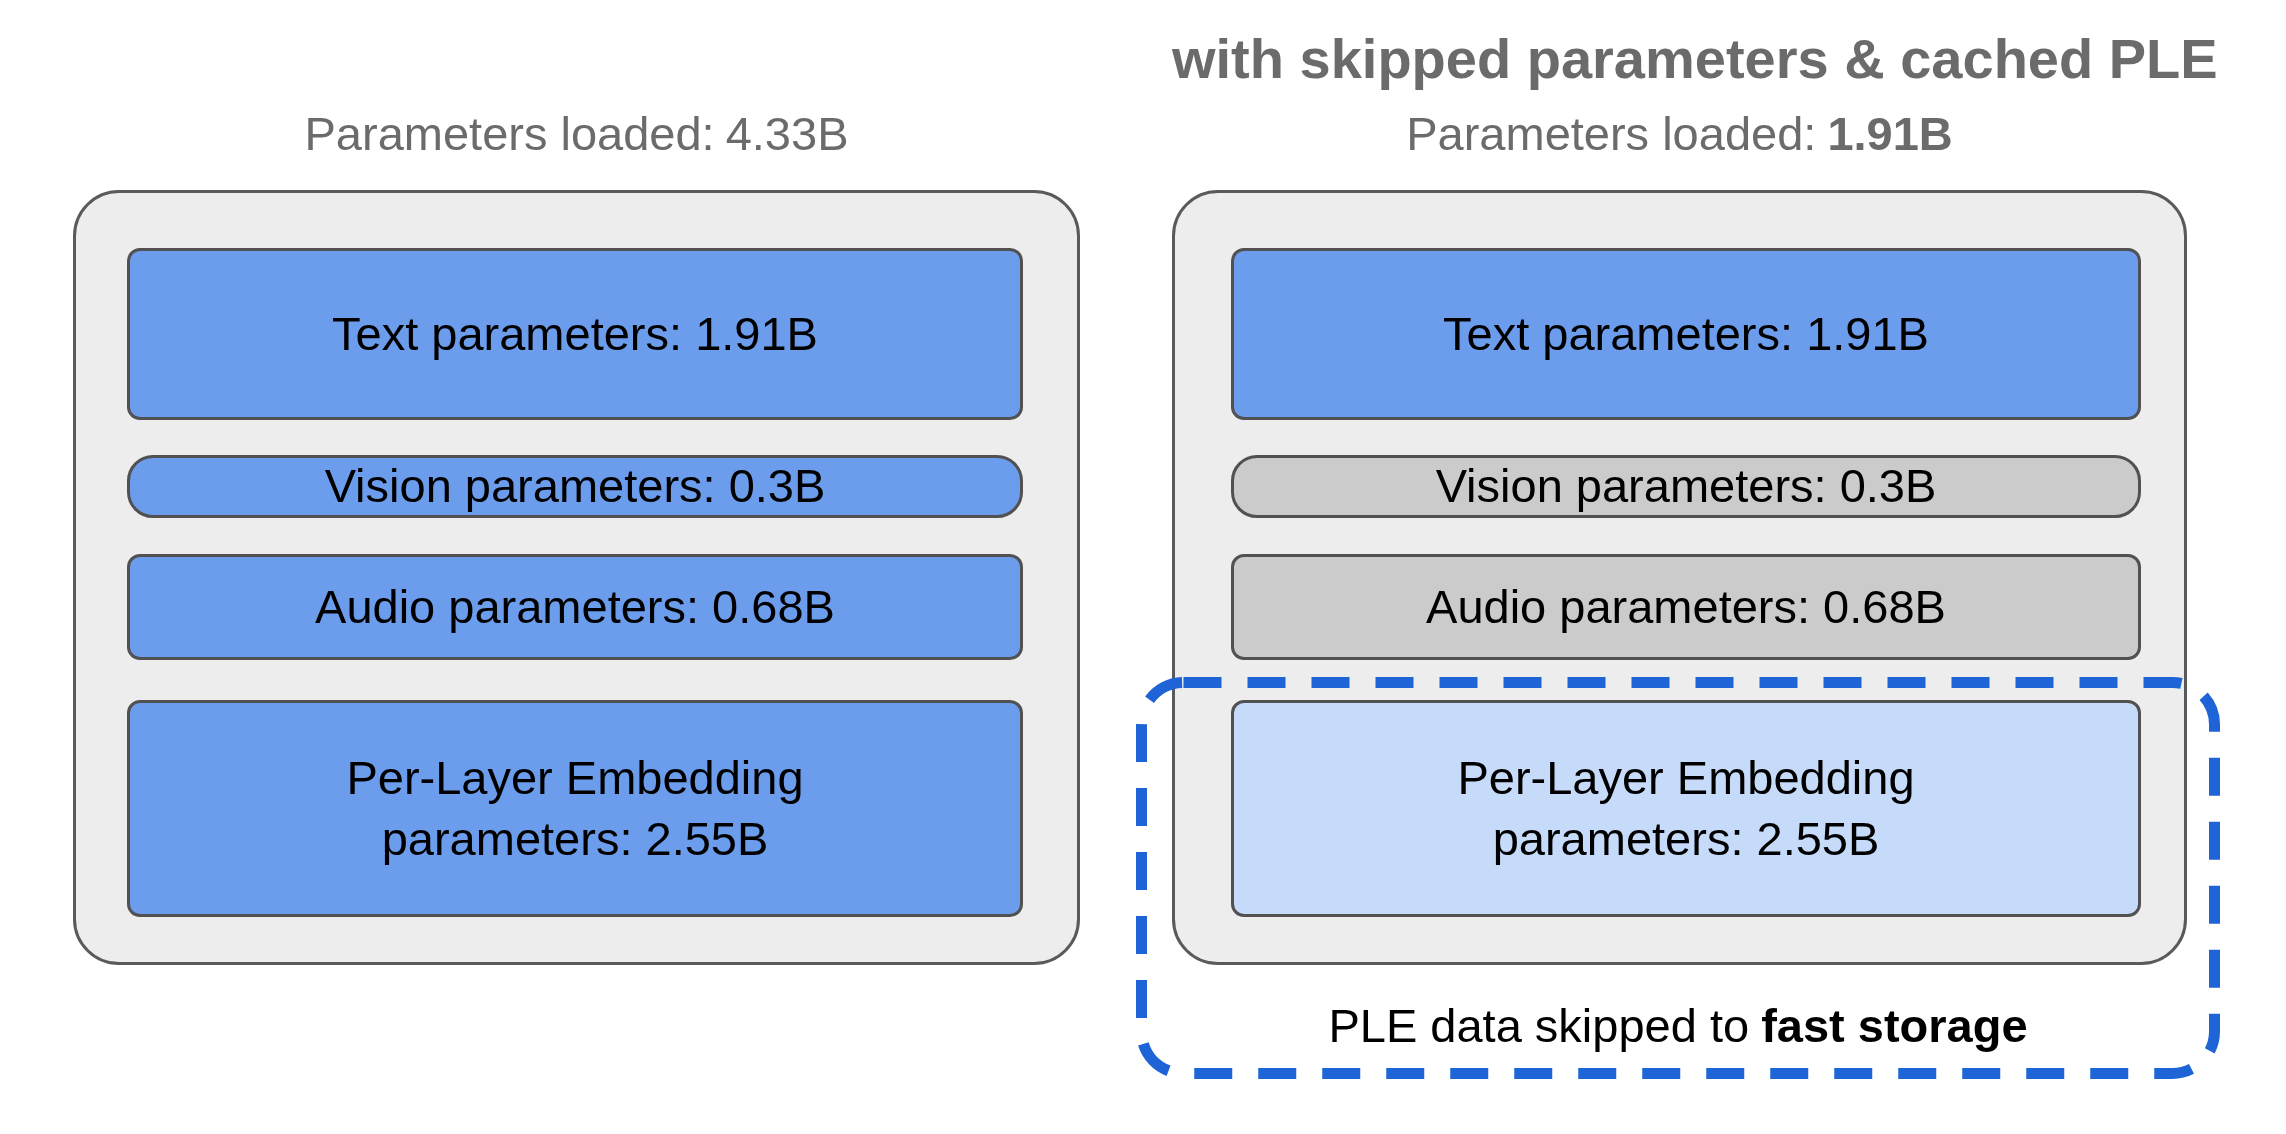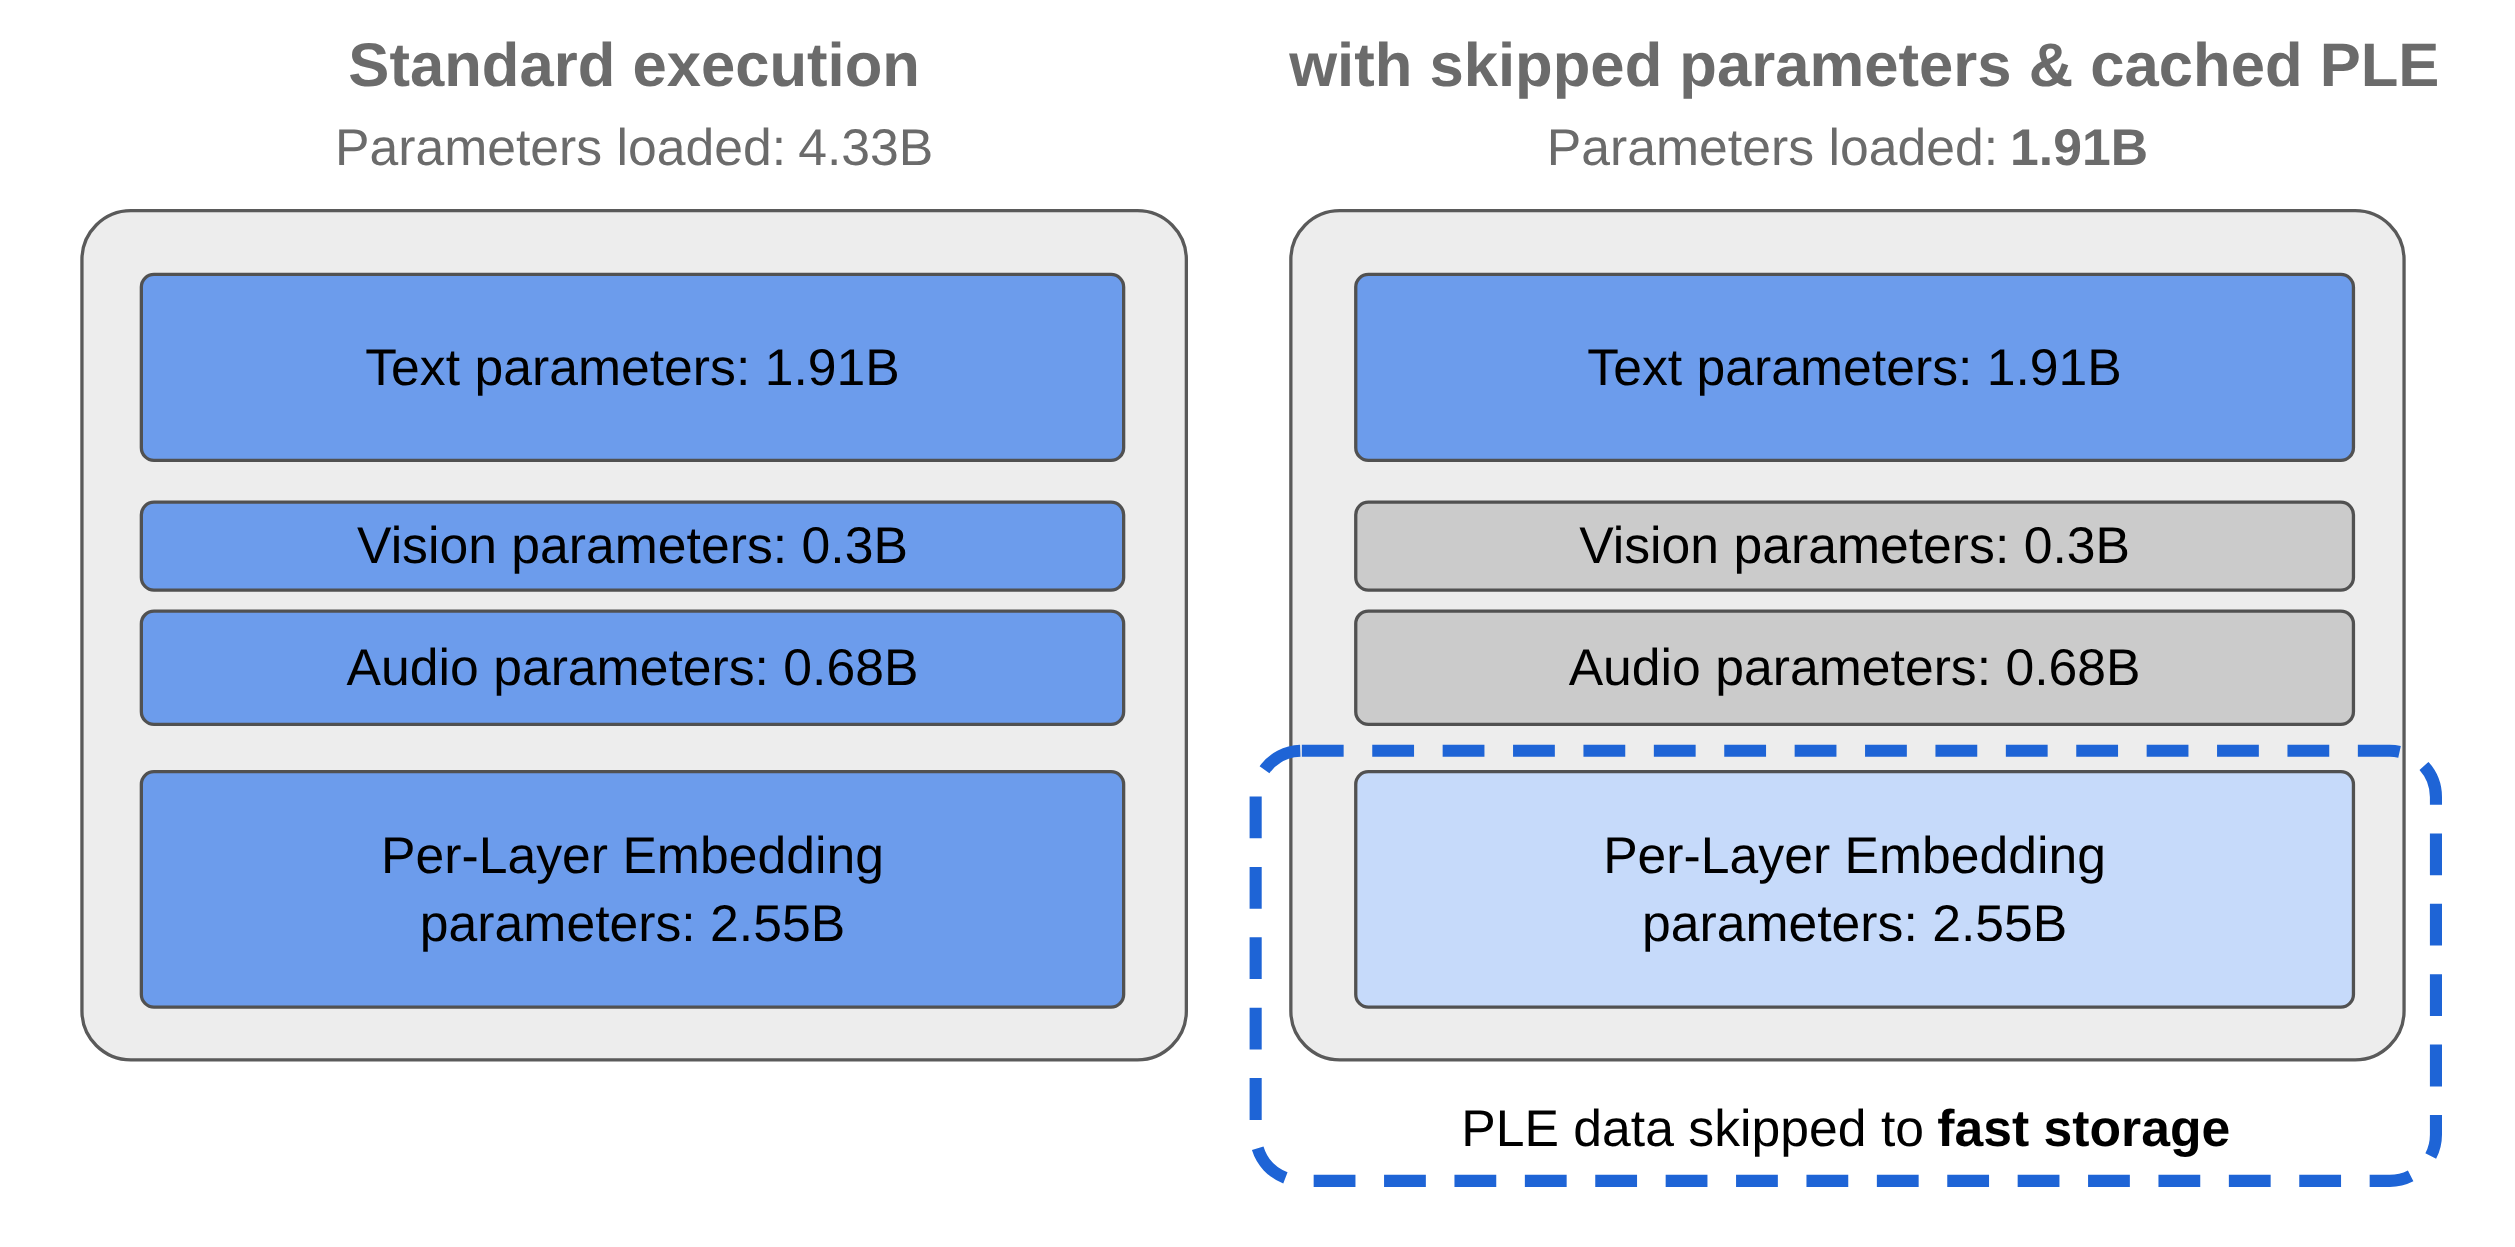--- a/index.html
+++ b/index.html
@@ -64,21 +64,21 @@
     align-items: center;
     justify-content: center;
     text-align: center;
     font-size: 47px;
     color: #000000;
     line-height: 1.28;
   }
   .pbox.col-left  { left: 127px;  width: 896px; }
   .pbox.col-right { left: 1231px; width: 910px; }
   .row-text   { top: 248px; height: 172px; }
-  .row-vision { top: 455px; height: 83px;  }
+  .row-vision { top: 455px; height: 63px; border-radius: 26px;  }
   .row-audio  { top: 554px; height: 106px; align-items: center; }
   .row-ple    { top: 700px; height: 217px; }
 
   .fill-blue      { background: #6c9cec; }
   .fill-gray      { background: #cbcbcb; }
   .fill-lightblue { background: #c6dafa; }
 
   .ple-label {
     display: inline-block;
     max-width: 640px;
@@ -103,21 +103,20 @@
     color: #000000;
     white-space: nowrap;
   }
   .caption-bold { font-weight: 700; margin-left: 12px; margin-top: 40px; }
 </style>
 </head>
 <body>
 
 <div class="canvas">
 
-  <div class="panel-title left">Standard execution</div>
   <div class="panel-subtitle left">
     <span>Parameters loaded:</span><span class="subtitle-value">4.33B</span>
   </div>
 
   <div class="panel-title right">with skipped parameters &amp; cached PLE</div>
   <div class="panel-subtitle right">
     <span>Parameters loaded:</span><span class="subtitle-value bold">1.91B</span>
   </div>
 
   <div class="container-box left"></div>

